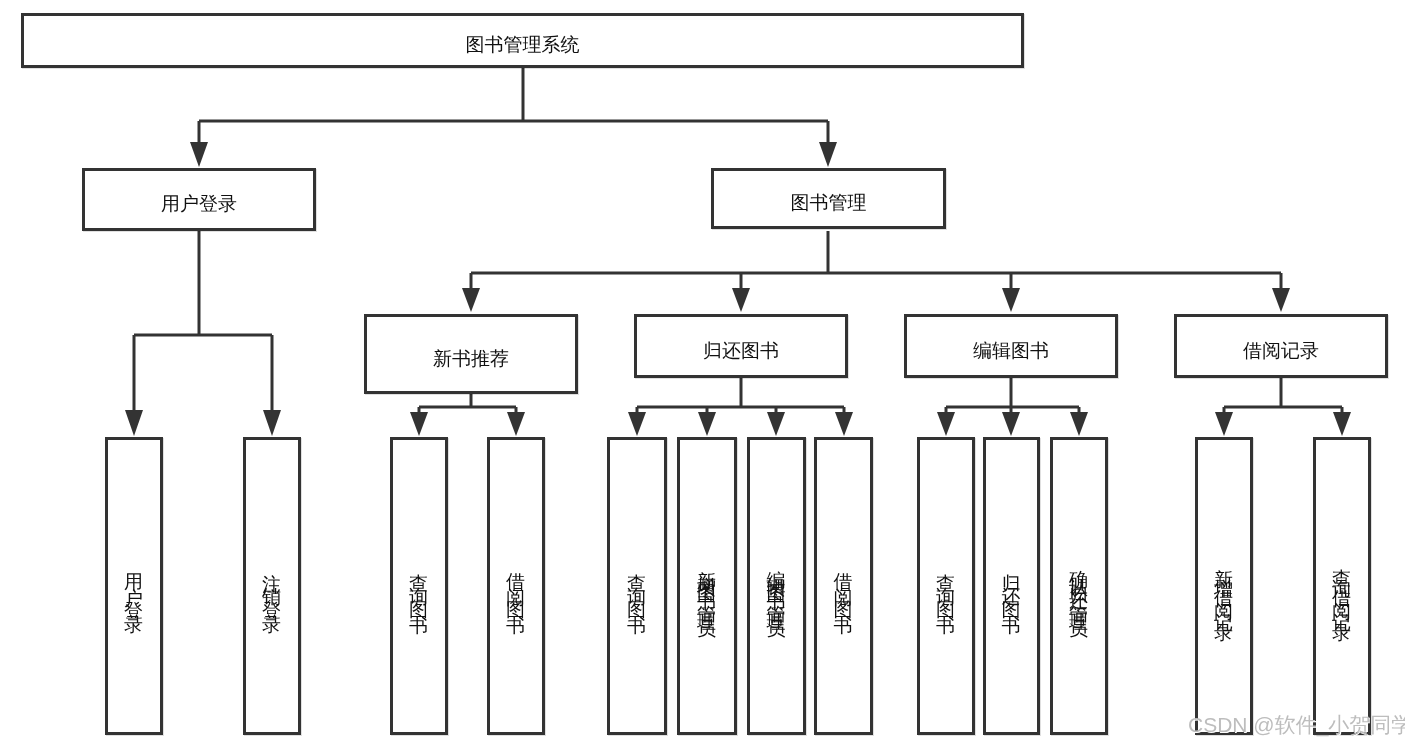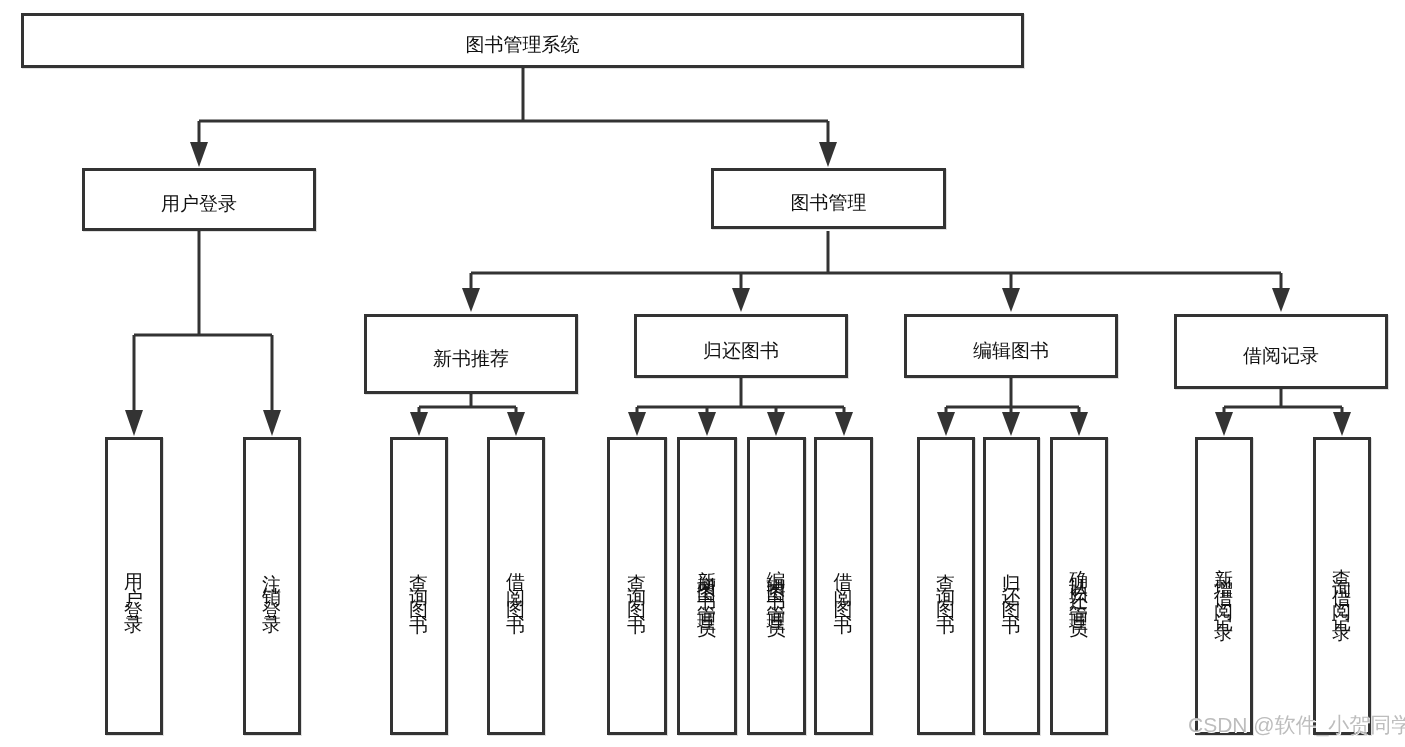--- a/index.html
+++ b/index.html
@@ -150,21 +150,21 @@
 
   <div class="box hbox" style="left:364px;top:314px;width:214px;height:80px">
     <span>新书推荐</span>
   </div>
   <div class="box hbox" style="left:634px;top:314px;width:214px;height:64px">
     <span>归还图书</span>
   </div>
   <div class="box hbox" style="left:904px;top:314px;width:214px;height:64px">
     <span>编辑图书</span>
   </div>
-  <div class="box hbox" style="left:1174px;top:314px;width:214px;height:75px">
+  <div class="box hbox" style="left:1174px;top:314px;width:214px;height:64px">
     <span>借阅记录</span>
   </div>
 
   <div class="box vbox ls4" style="left:105px;top:437px;width:58px;height:298px">
     <span>用户登录</span>
   </div>
   <div class="box vbox ls4" style="left:243px;top:437px;width:58px;height:298px">
     <span>注销登录</span>
   </div>
 

